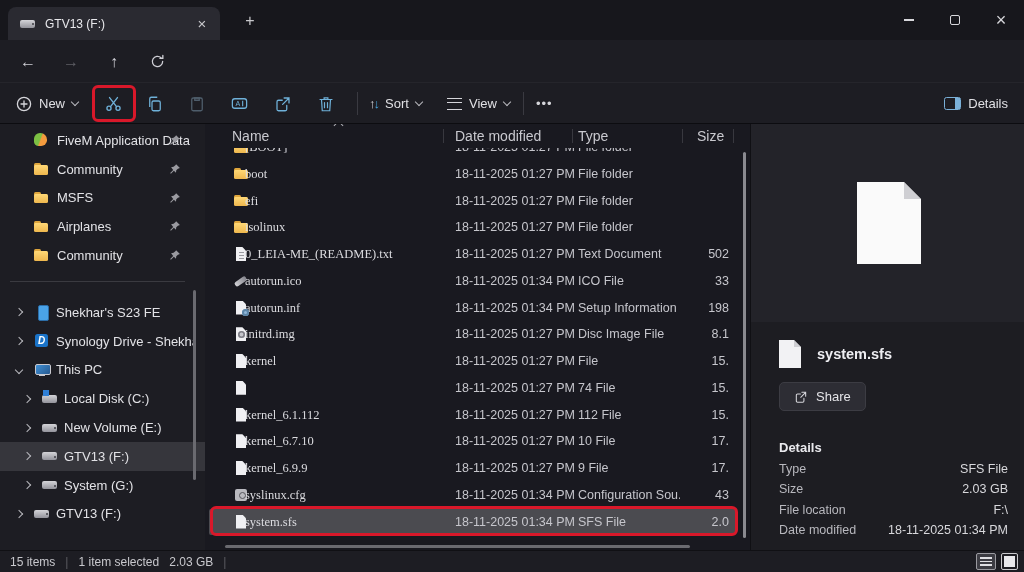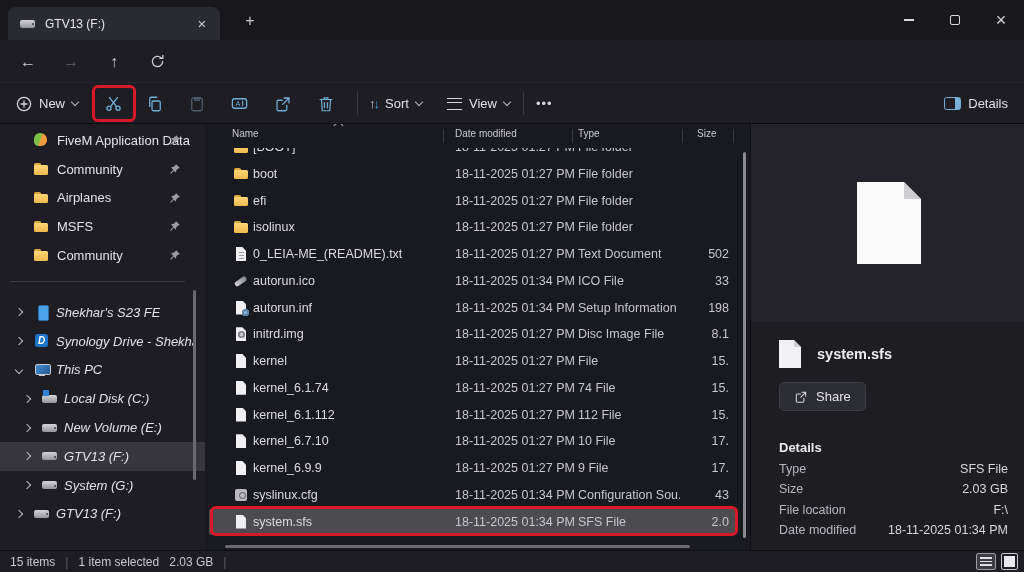--- a/index.html
+++ b/index.html
@@ -60,42 +60,42 @@
   .more-dots { font-size:13px; letter-spacing:1px; color:#d5d5da; }
   
   .sidebar { position:absolute; top:124px; left:0; width:205px; bottom:22px; background:#1d1d23; overflow:hidden; }
   .srow { position:relative; height:28.75px; display:flex; align-items:center; font-size:13px; color:#e2e2e6; }
   .pinned { position:absolute; top:2px; left:0; right:0; }
   .pinned .srow { padding-left:33px; }
   .pinned .lbl { margin-left:8px; flex:1; white-space:nowrap; overflow:hidden; }
   .pin-ic { position:absolute; right:24px; top:8px; }
   .side-div { position:absolute; top:157px; left:10px; width:175px; height:1px; background:#3a3a40; }
   .tree { position:absolute; top:174px; left:0; right:0; }
-  .tree .srow { height:28.8px;font-style:italic; }
+  .tree .srow { height:28.8px; }
   .t-chev { position:absolute; width:6px; height:6px; border-top:1.4px solid #b8b8be; border-right:1.4px solid #b8b8be; }
   .t-chev.right { transform:rotate(45deg); }
   .t-chev.down  { transform:rotate(135deg); }
   .lv0 .t-chev { left:16px; } .lv0 .fi { position:absolute; left:34px; } .lv0 .lbl { margin-left:56px; }
   .lv1 .t-chev { left:24px; } .lv1 .fi { position:absolute; left:42px; } .lv1 .lbl { margin-left:64px; }
   .srow .lbl { white-space:nowrap; overflow:hidden; max-width:138px; }
   .srow.selected { background:#36363c; }
   .side-scroll { position:absolute; right:9px; top:166px; width:3px; height:190px; background:#6a6a70; border-radius:2px; }
   
   .filearea { position:absolute; top:124px; left:205px; width:545px; bottom:22px; background:#191920; overflow:hidden; }
   .flh { position:absolute; top:0; left:0; right:0; height:24px; background:#191920; z-index:2;
-         font-size:10px; color:#c9c9cf; }
+         font-size:14px; color:#c9c9cf; }
   .flh .h { position:absolute; top:4px; } 
   .h-name { left:27px; } .h-date { left:250px; } .h-type { left:373px; } .h-size { left:492px; }
   .h-sep { position:absolute; top:5px; width:1px; height:14px; background:#38383f; }
   .sort-caret { position:absolute; left:130px; top:-2px; width:7px; height:7px;
                 border-top:1.4px solid #b0b0b6; border-right:1.4px solid #b0b0b6; transform:rotate(-45deg); }
   .frows { position:absolute; top:10px; left:0; right:0; z-index:1; }
   .frow { position:relative; height:26.75px; font-size:12.5px; color:#dcdce0; }
   .frow .fi { position:absolute; left:28px; top:5px; }
-  .c-name { position:absolute; left:48px; top:6px; width:186px; white-space:nowrap; overflow:hidden; }
+  .c-name { position:absolute; left:40px; top:6px; width:186px; white-space:nowrap; overflow:hidden;font-family:Liberation Serif, serif; }
   .c-date { position:absolute; left:250px; top:6px; width:118px; color:#c6c6cc; white-space:nowrap; }
   .c-type { position:absolute; left:373px; top:6px; width:102px; color:#c6c6cc; white-space:nowrap; overflow:hidden; }
   .c-size { position:absolute; left:440px; top:6px; width:84px; text-align:right; color:#c6c6cc; overflow:hidden; }
   .frow.sel::before { content:''; position:absolute; left:4px; right:14px; top:0; bottom:0;
                       background:#4b4b50; border-radius:2px; z-index:-1; }
   .vscroll { position:absolute; right:4px; top:28px; width:3px; height:386px; background:#8a8a90; border-radius:2px; }
   .hscroll { position:absolute; left:20px; width:465px; bottom:2px; height:3px; background:#6a6a70; border-radius:2px; }
   
   .details { position:absolute; top:124px; left:750px; right:0; bottom:22px; background:#1d1d22; border-left:1px solid #101014; }
   .preview { position:absolute; top:0; left:0; right:0; height:198px; background:#232329; }
@@ -297,28 +297,28 @@
     </div>
     <div class="srow">
       <i class="fi fi-folder"></i>
       <span class="lbl">Community</span>
       <svg class="pin-ic" width="12" height="12" viewBox="0 0 16 16">
           <path d="M9.5 1.5l5 5-2.6 1-2.2 2.2-.4 3.3-2.8-2.8-4 4-.9-.9 4-4L2.8 5.5l3.3-.4L8.5 2.9z" fill="#9a9aa0"></path>
         </svg>
     </div>
     <div class="srow">
       <i class="fi fi-folder"></i>
-      <span class="lbl">Airplanes</span>
+      <span class="lbl">MSFS</span>
       <svg class="pin-ic" width="12" height="12" viewBox="0 0 16 16">
           <path d="M9.5 1.5l5 5-2.6 1-2.2 2.2-.4 3.3-2.8-2.8-4 4-.9-.9 4-4L2.8 5.5l3.3-.4L8.5 2.9z" fill="#9a9aa0"></path>
         </svg>
     </div>
     <div class="srow">
       <i class="fi fi-folder"></i>
-      <span class="lbl">MSFS</span>
+      <span class="lbl">Airplanes</span>
       <svg class="pin-ic" width="12" height="12" viewBox="0 0 16 16">
           <path d="M9.5 1.5l5 5-2.6 1-2.2 2.2-.4 3.3-2.8-2.8-4 4-.9-.9 4-4L2.8 5.5l3.3-.4L8.5 2.9z" fill="#9a9aa0"></path>
         </svg>
     </div>
     <div class="srow">
       <i class="fi fi-folder"></i>
       <span class="lbl">Community</span>
       <svg class="pin-ic" width="12" height="12" viewBox="0 0 16 16">
           <path d="M9.5 1.5l5 5-2.6 1-2.2 2.2-.4 3.3-2.8-2.8-4 4-.9-.9 4-4L2.8 5.5l3.3-.4L8.5 2.9z" fill="#9a9aa0"></path>
         </svg>
@@ -430,21 +430,20 @@
     </div>
     <div class="frow">
       <i class="fi fi-doc"></i>
       <span class="c-name">kernel</span>
       <span class="c-date">18-11-2025 01:27 PM</span>
       <span class="c-type">File</span>
       <span class="c-size">15.</span>
     </div>
     <div class="frow">
       <i class="fi fi-doc"></i>
-      <span class="c-name">kernel_6.1.74</span>
       <span class="c-date">18-11-2025 01:27 PM</span>
       <span class="c-type">74 File</span>
       <span class="c-size">15.</span>
     </div>
     <div class="frow">
       <i class="fi fi-doc"></i>
       <span class="c-name">kernel_6.1.112</span>
       <span class="c-date">18-11-2025 01:27 PM</span>
       <span class="c-type">112 File</span>
       <span class="c-size">15.</span>

